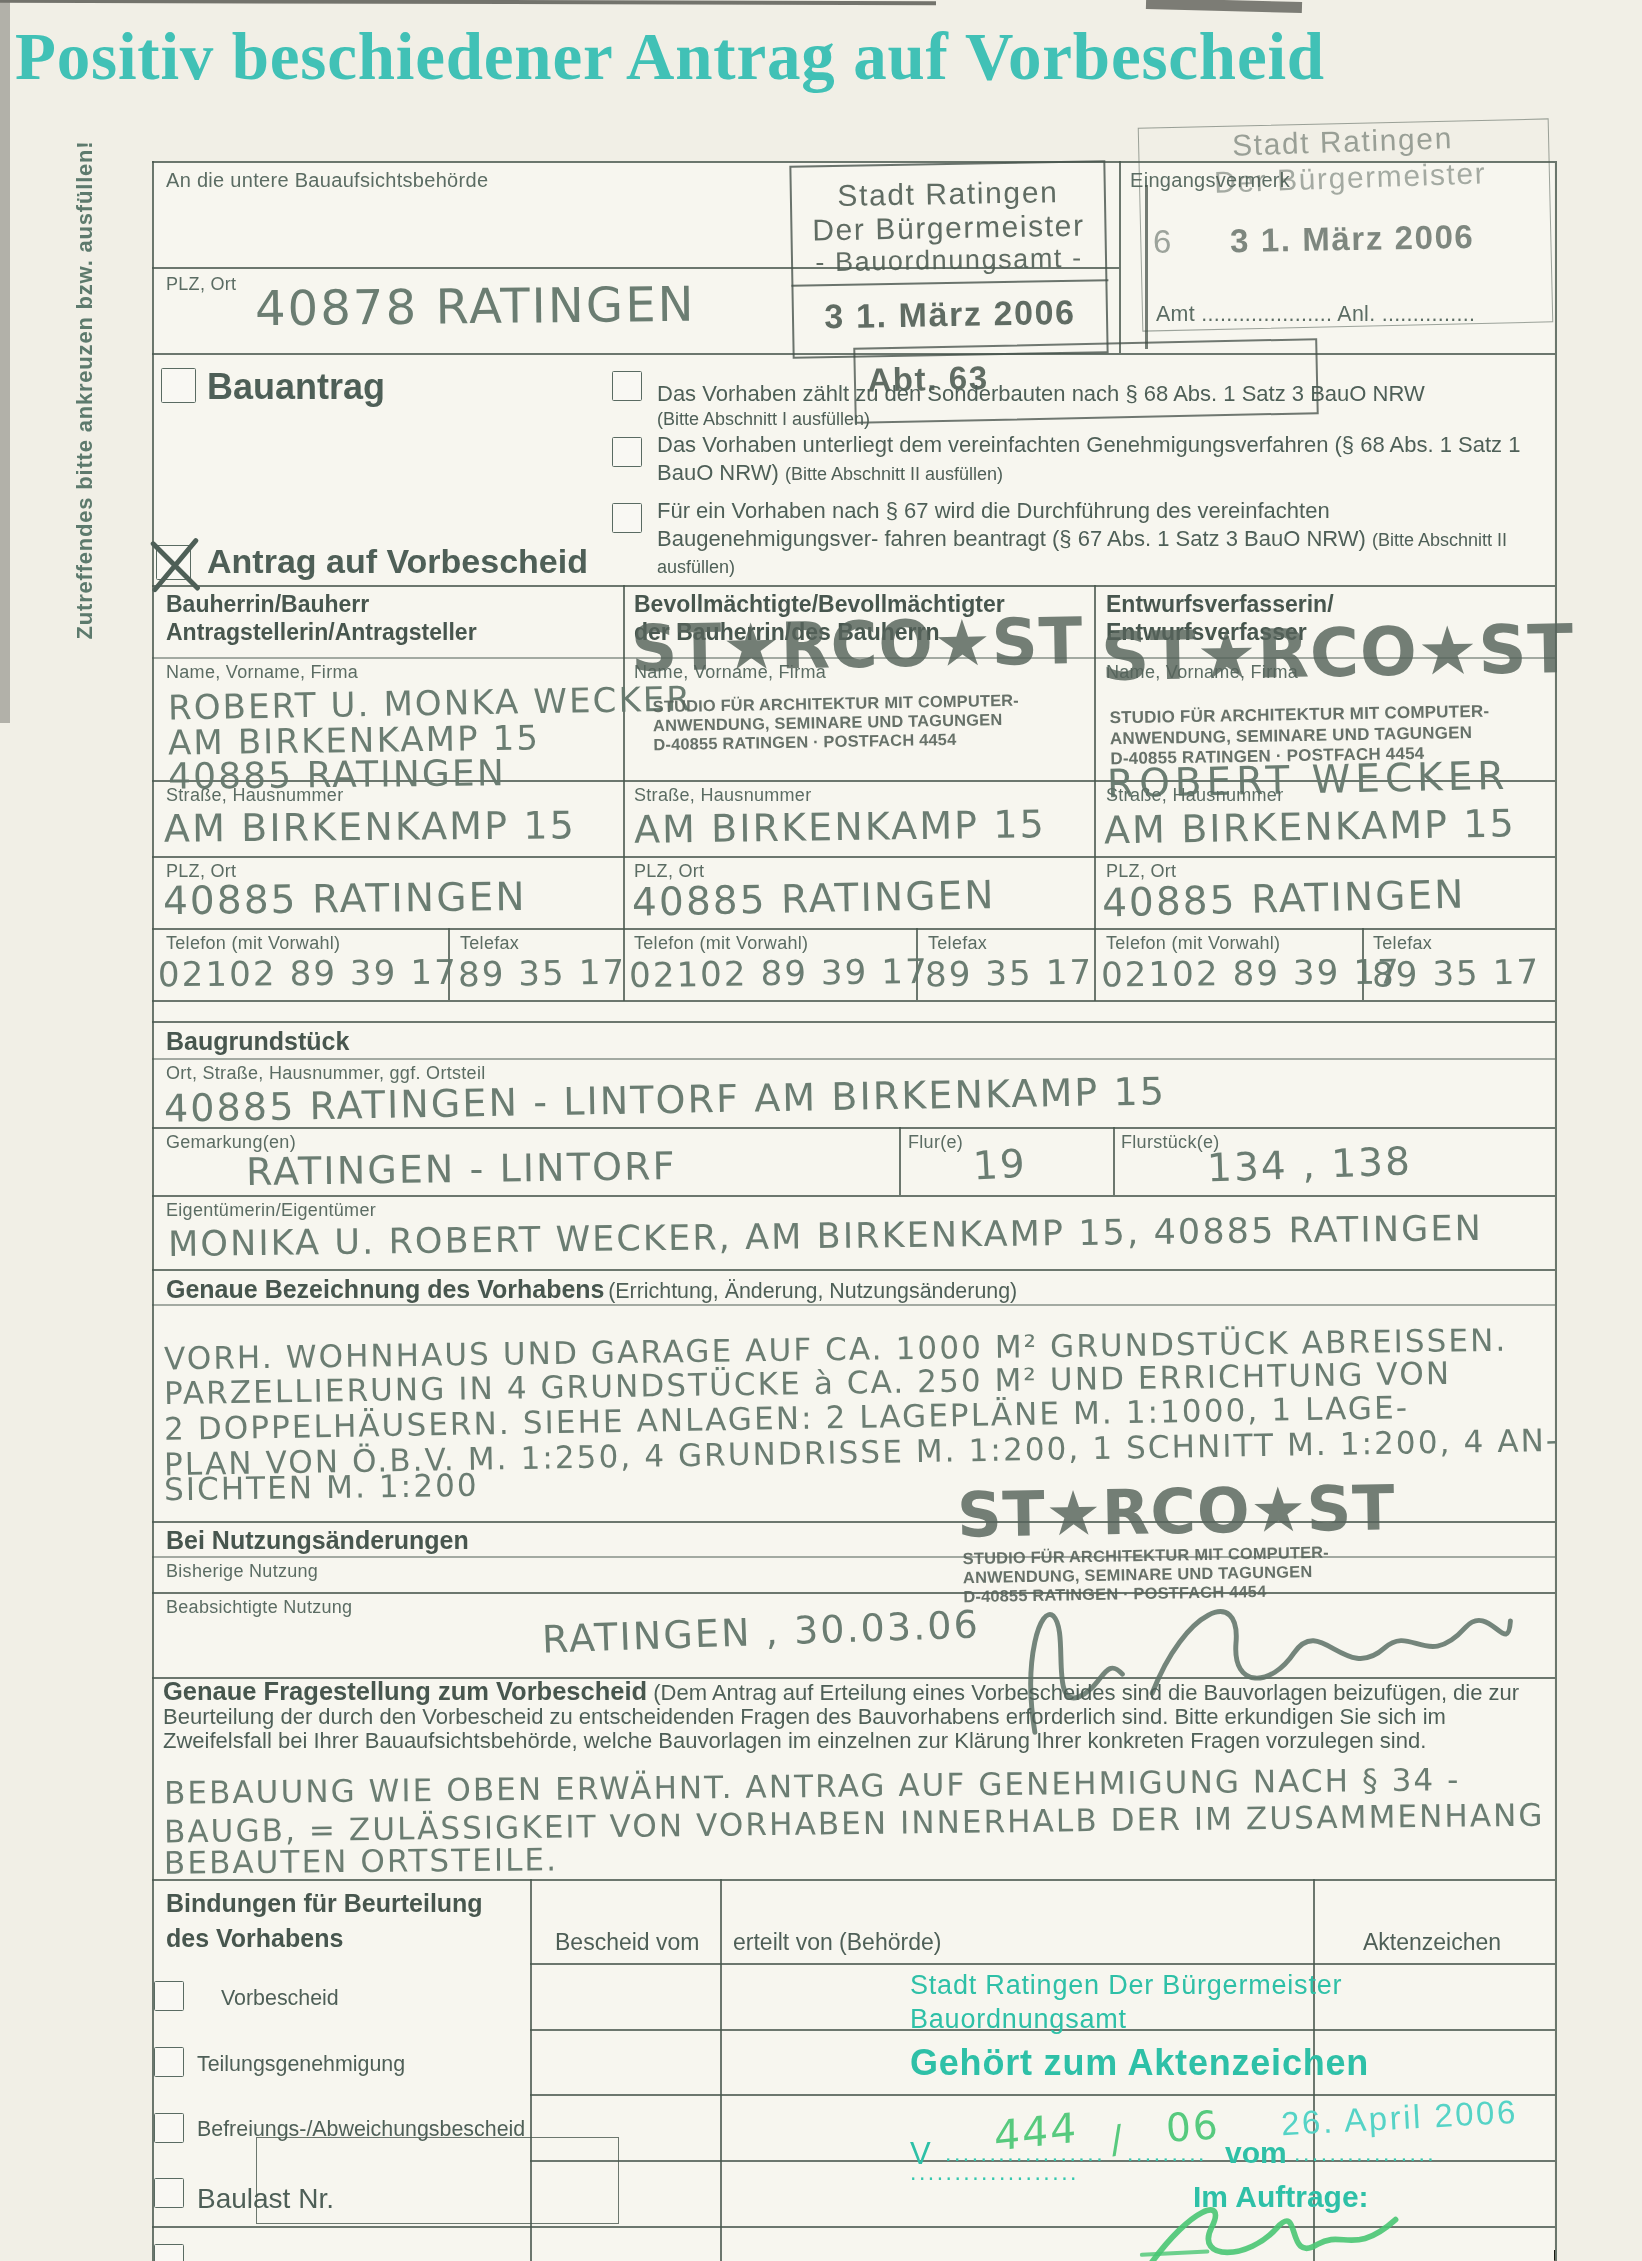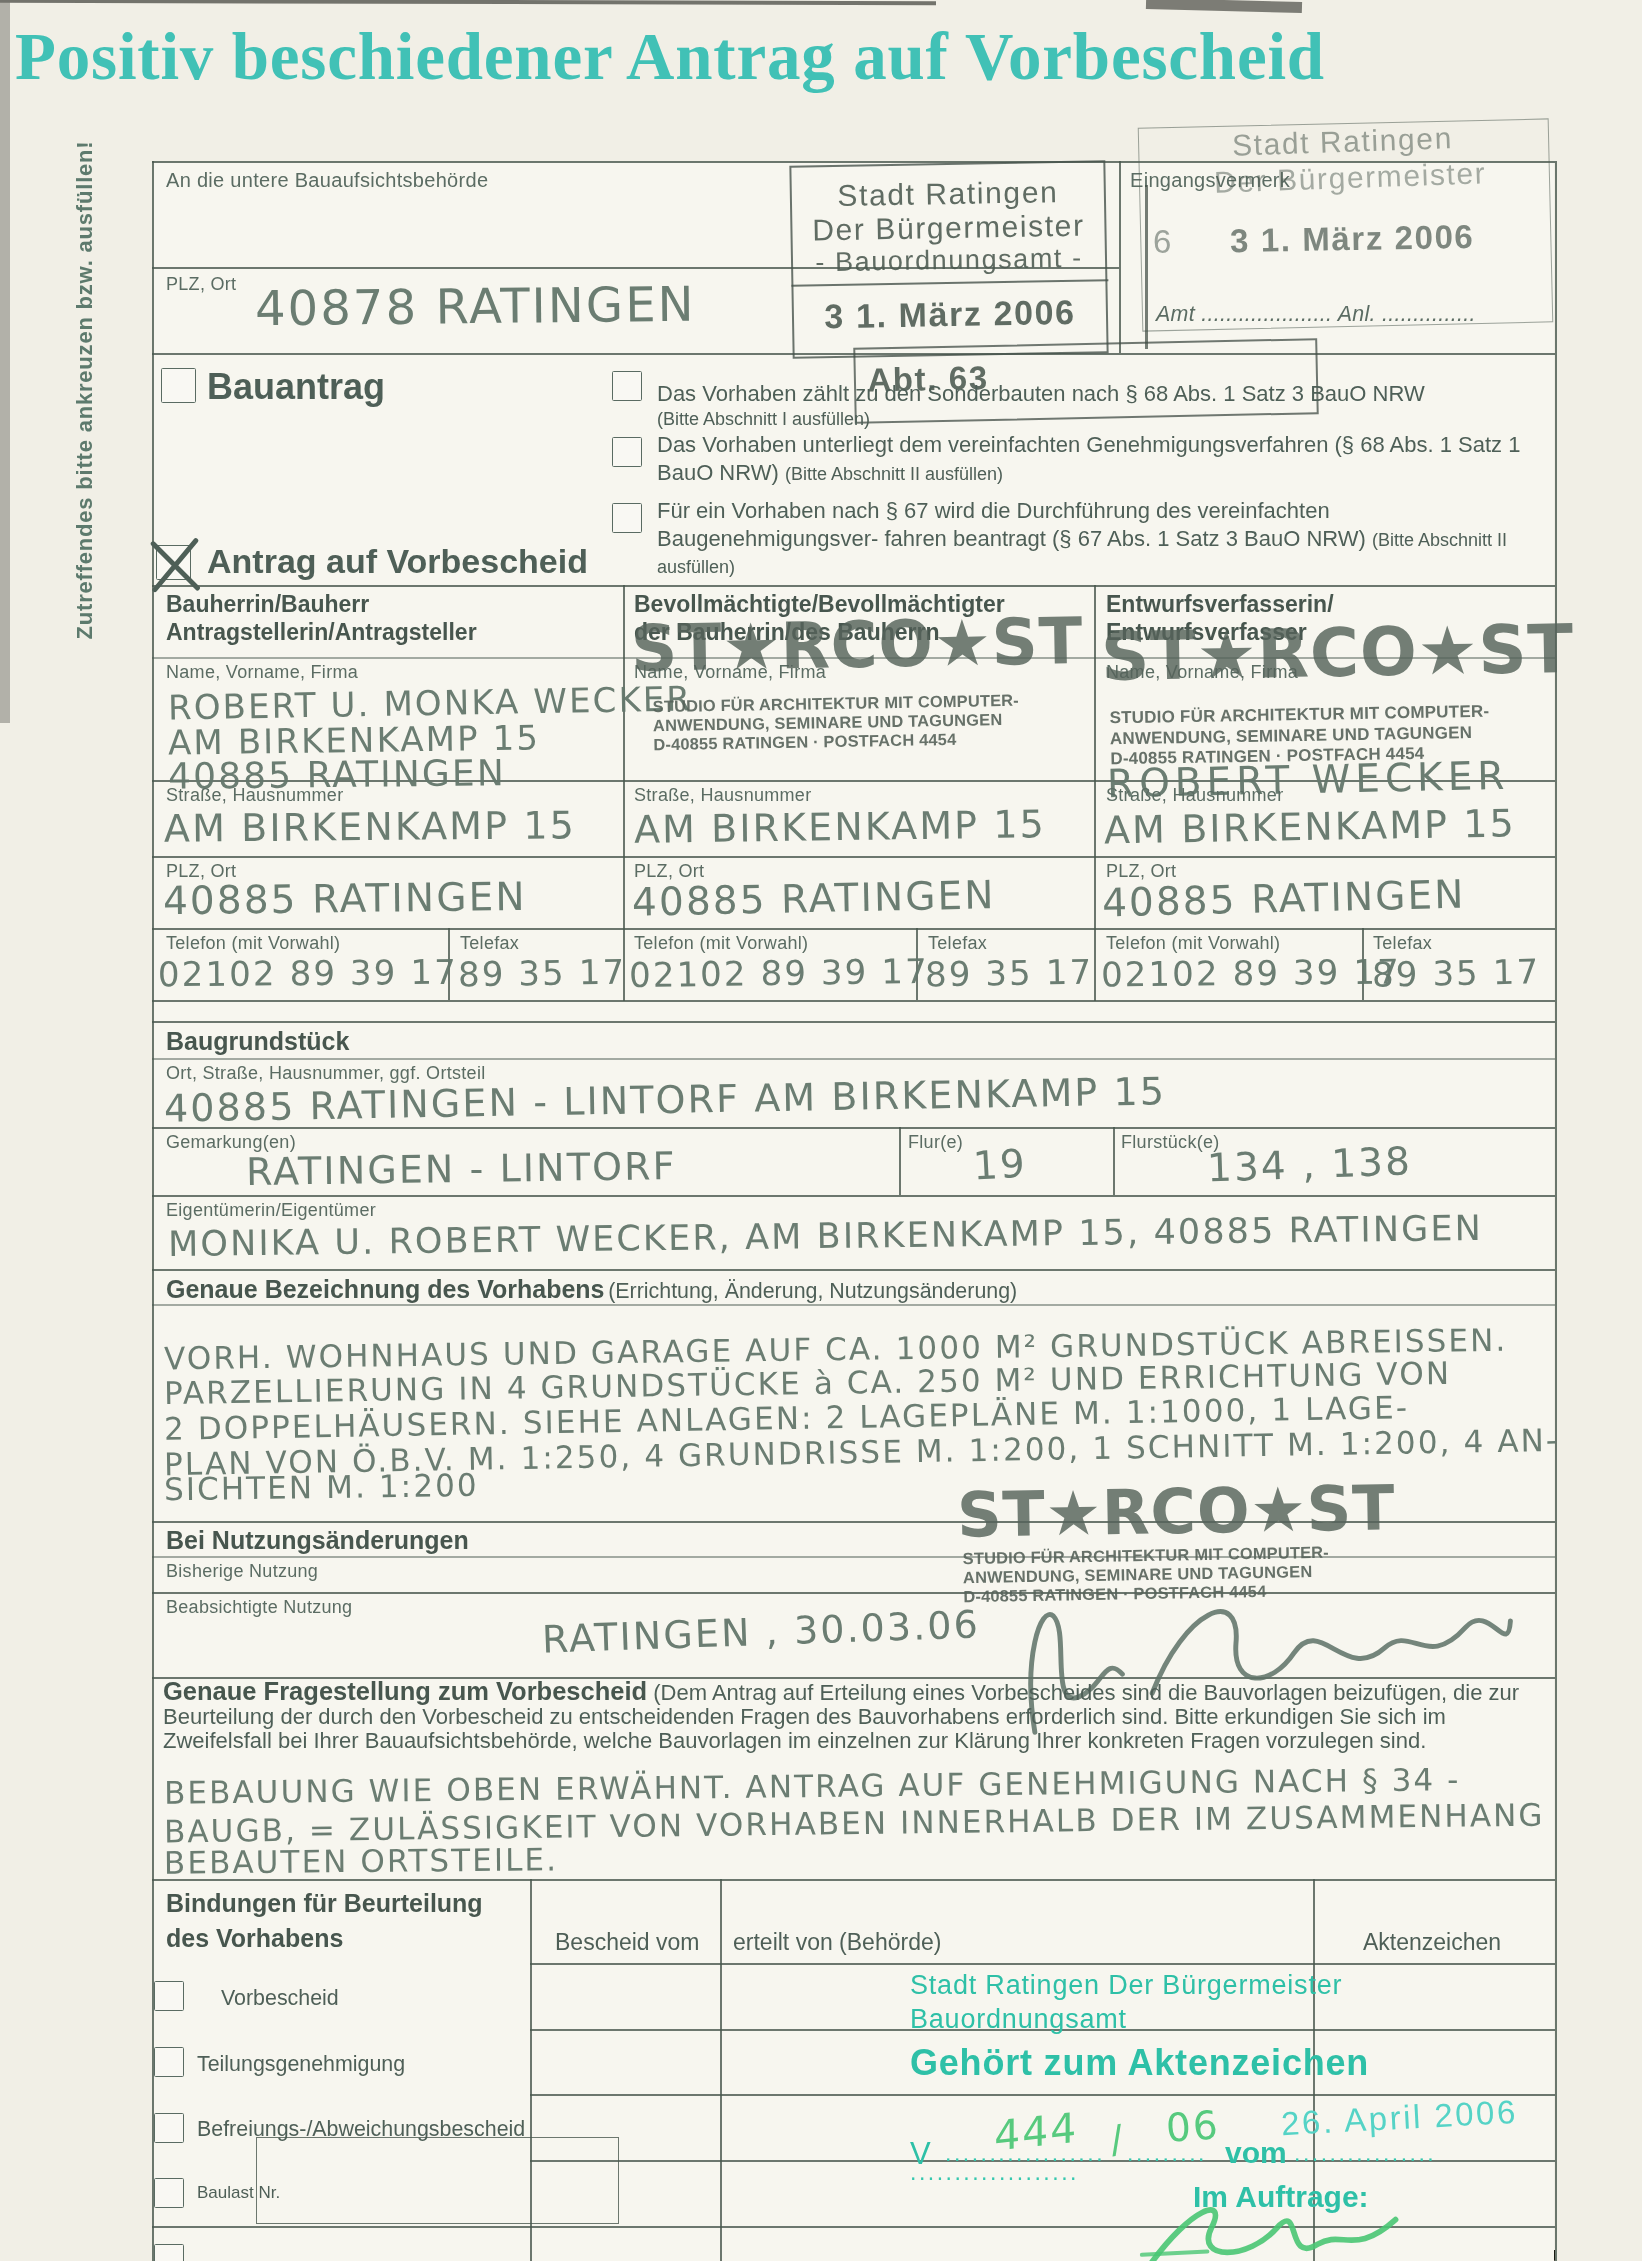--- a/index.html
+++ b/index.html
@@ -98,21 +98,21 @@
     <div class="stamp b" style="position:absolute;left:11.5px;top:11.5px;font-size:33px;">Abt. 63</div>
   </div>
 
   <div class="lbl" style="left:1130px;top:169px;font-size:20px;">Eingangsvermerk</div>
   <div class="abs" style="left:1140px;top:123px;width:409px;height:202px;border:1.6px solid rgba(82,94,86,.55);transform:rotate(-1.3deg);"></div>
   <div class="vl" style="left:1145px;top:185px;height:164px;width:3.3px;background:rgba(60,72,64,.7);"></div>
   <div class="stamp" style="left:1232px;top:125px;font-size:30px;opacity:.6;transform:rotate(-2deg);">Stadt Ratingen</div>
   <div class="stamp" style="left:1214px;top:161px;font-size:30px;opacity:.55;transform:rotate(-2deg);">Der Bürgermeister</div>
   <div class="stamp b" style="left:1230px;top:220px;font-size:33px;opacity:.8;transform:rotate(-1deg);">3 1. März 2006</div>
   <div class="stamp" style="left:1153px;top:223px;font-size:33px;opacity:.6;">6</div>
-  <div class="lbl" style="left:1156px;top:302px;font-size:21.4px;font-style:italic;">Amt ..................... Anl. ...............</div>
+  <div class="lbl" style="left:1156px;top:302px;font-size:21.4px;">Amt ..................... Anl. ...............</div>
 
   <div class="cb" style="left:161px;top:368px;width:33px;height:33px;"></div>
   <div class="abs t" style="left:207px;top:366px;font-size:36px;font-weight:bold;color:#4e5f57;">Bauantrag</div>
 
   <div class="cb" style="left:612px;top:371px;"></div>
   <div class="opt" style="top:380px;">
     <span>Das Vorhaben zählt zu den Sonderbauten nach § 68 Abs. 1 Satz 3 BauO NRW</span>
     <span class="sm" style="display:block;">(Bitte Abschnitt I ausfüllen)</span>
   </div>
 
@@ -245,21 +245,21 @@
   <div class="abs t" style="left:733px;top:1929px;font-size:23px;">erteilt von (Behörde)</div>
   <div class="abs t" style="left:1363px;top:1929px;font-size:23px;">Aktenzeichen</div>
 
   <div class="cb" style="left:154px;top:1981px;"></div>
   <div class="abs t" style="left:197px;top:1986px;font-size:21.4px;margin-left:24px;">Vorbescheid</div>
   <div class="cb" style="left:154px;top:2047px;"></div>
   <div class="abs t" style="left:197px;top:2052px;font-size:21.4px;">Teilungsgenehmigung</div>
   <div class="cb" style="left:154px;top:2113px;"></div>
   <div class="abs t" style="left:197px;top:2117px;font-size:21.4px;">Befreiungs-/Abweichungsbescheid</div>
   <div class="cb" style="left:154px;top:2178px;"></div>
-  <div class="abs t" style="left:197px;top:2183px;font-size:17px;">Baulast Nr.</div>
+  <div class="abs t" style="left:197px;top:2183px;font-size:28px;">Baulast Nr.</div>
   <div class="cb" style="left:154px;top:2244px;"></div>
   <div class="abs" style="left:256px;top:2137px;width:361px;height:85px;border:1.6px solid rgba(72,88,78,.8);"></div>
 
   <div class="abs teal" style="left:910px;top:1970px;font-size:27px;letter-spacing:0.8px;white-space:nowrap;">Stadt Ratingen Der Bürgermeister</div>
   <div class="abs teal" style="left:910px;top:2004px;font-size:27px;letter-spacing:0.8px;">Bauordnungsamt</div>
   <div class="abs teal b" style="left:910px;top:2042px;font-size:36px;letter-spacing:0.8px;white-space:nowrap;">Gehört zum Aktenzeichen</div>
 
   <div class="abs teal" style="left:910px;top:2136px;font-size:31px;">V</div>
   <div class="dots" style="left:945px;top:2140px;">..................</div>
   <div class="hw green" style="left:994px;top:2108px;font-size:41px;color:#4fc878;transform:rotate(-6deg) skewX(-6deg);">444</div>

